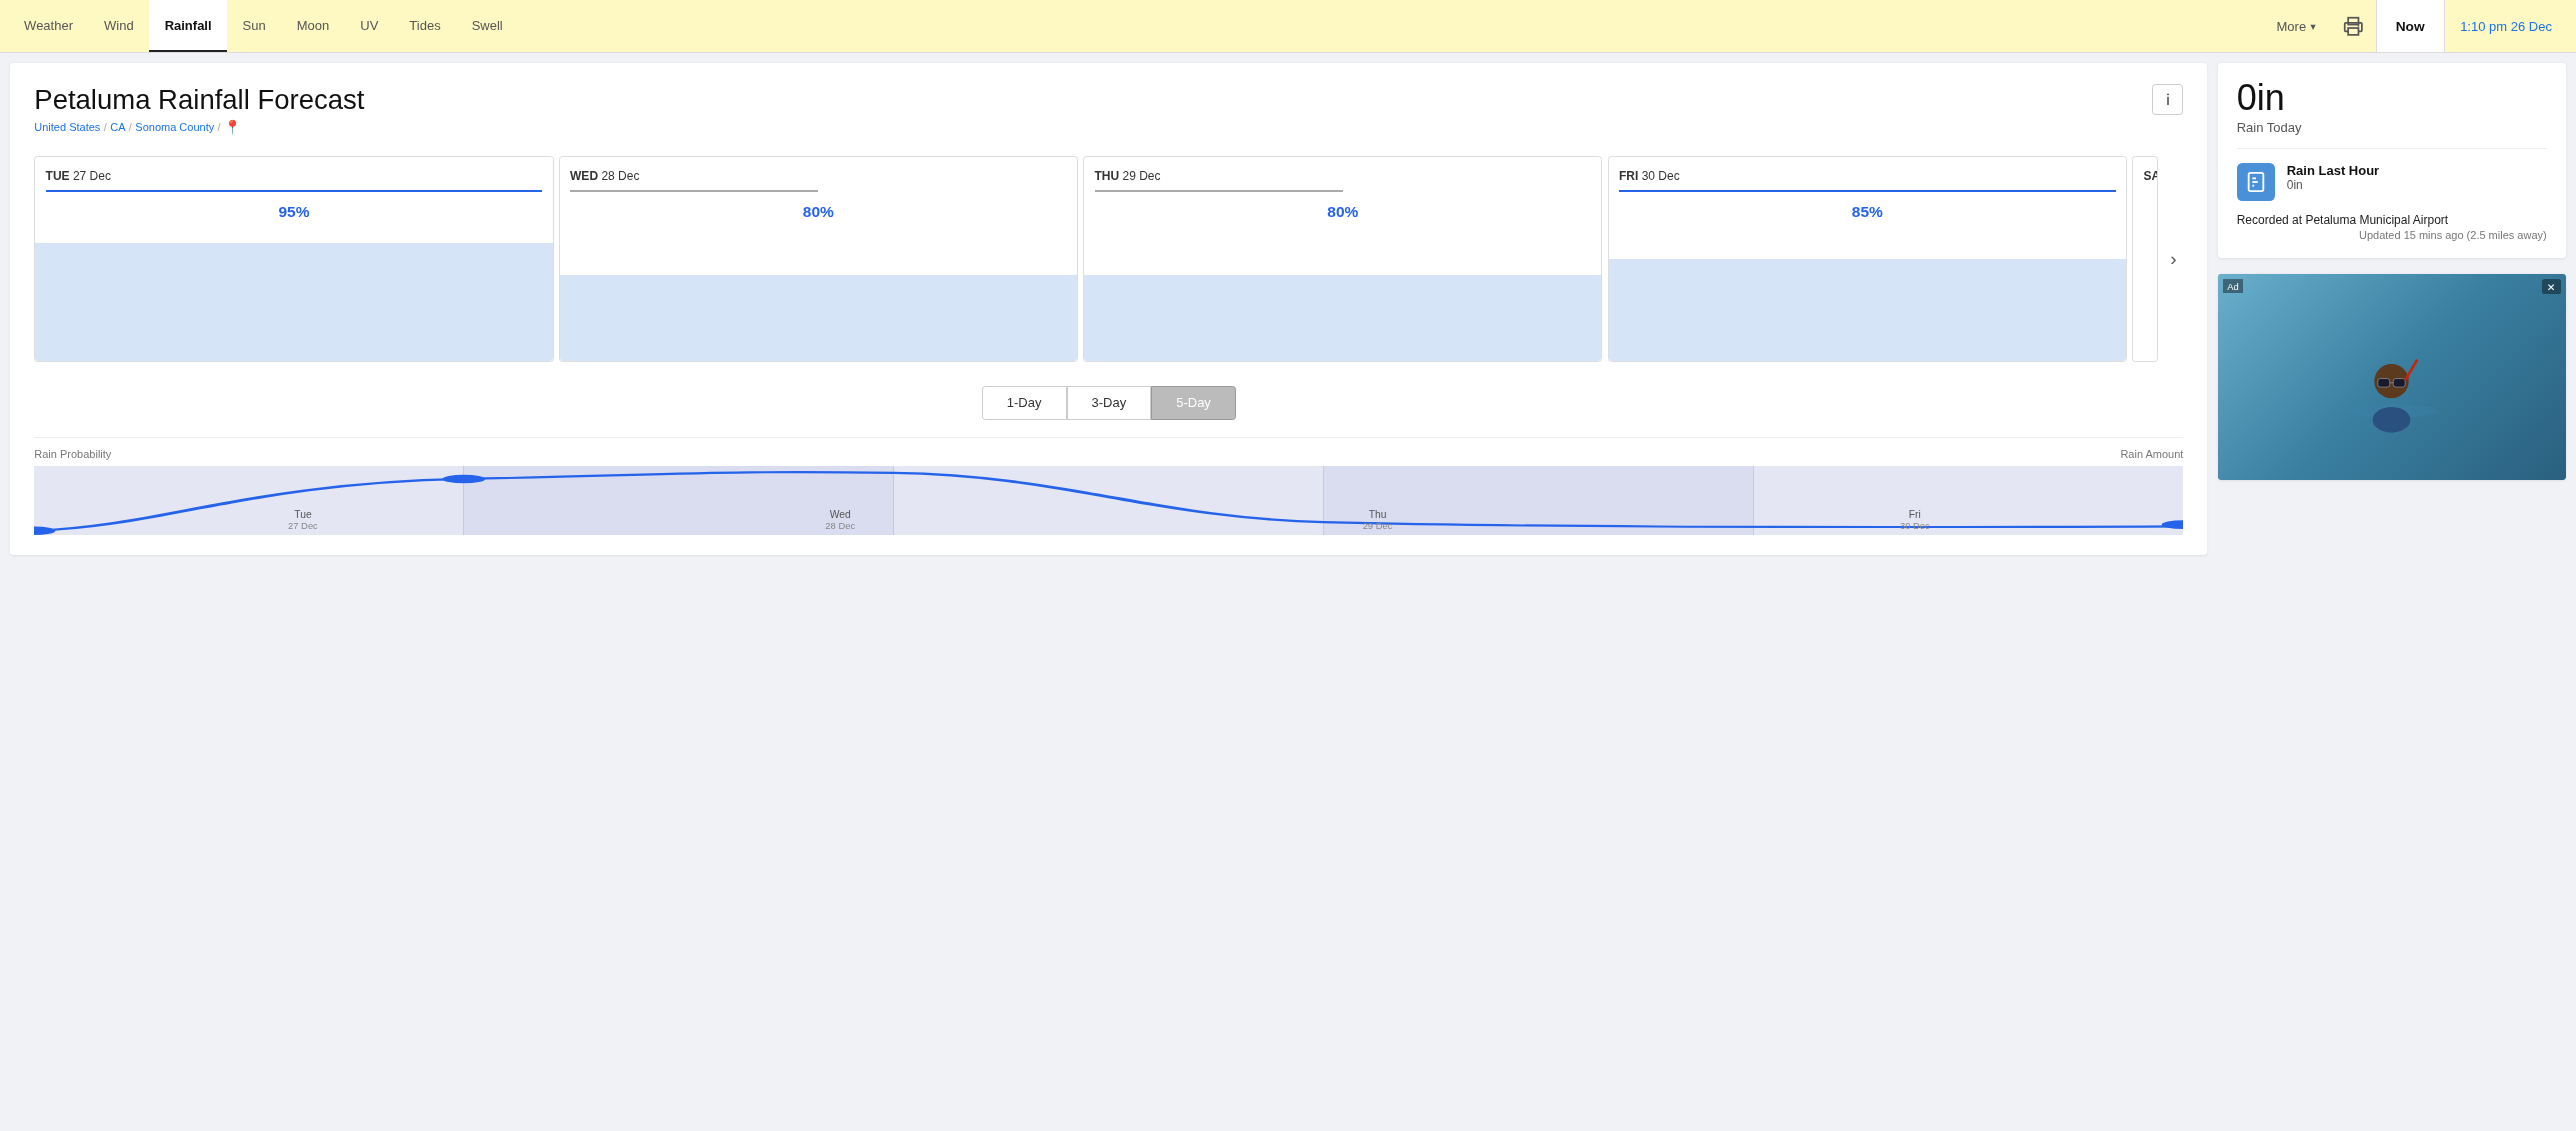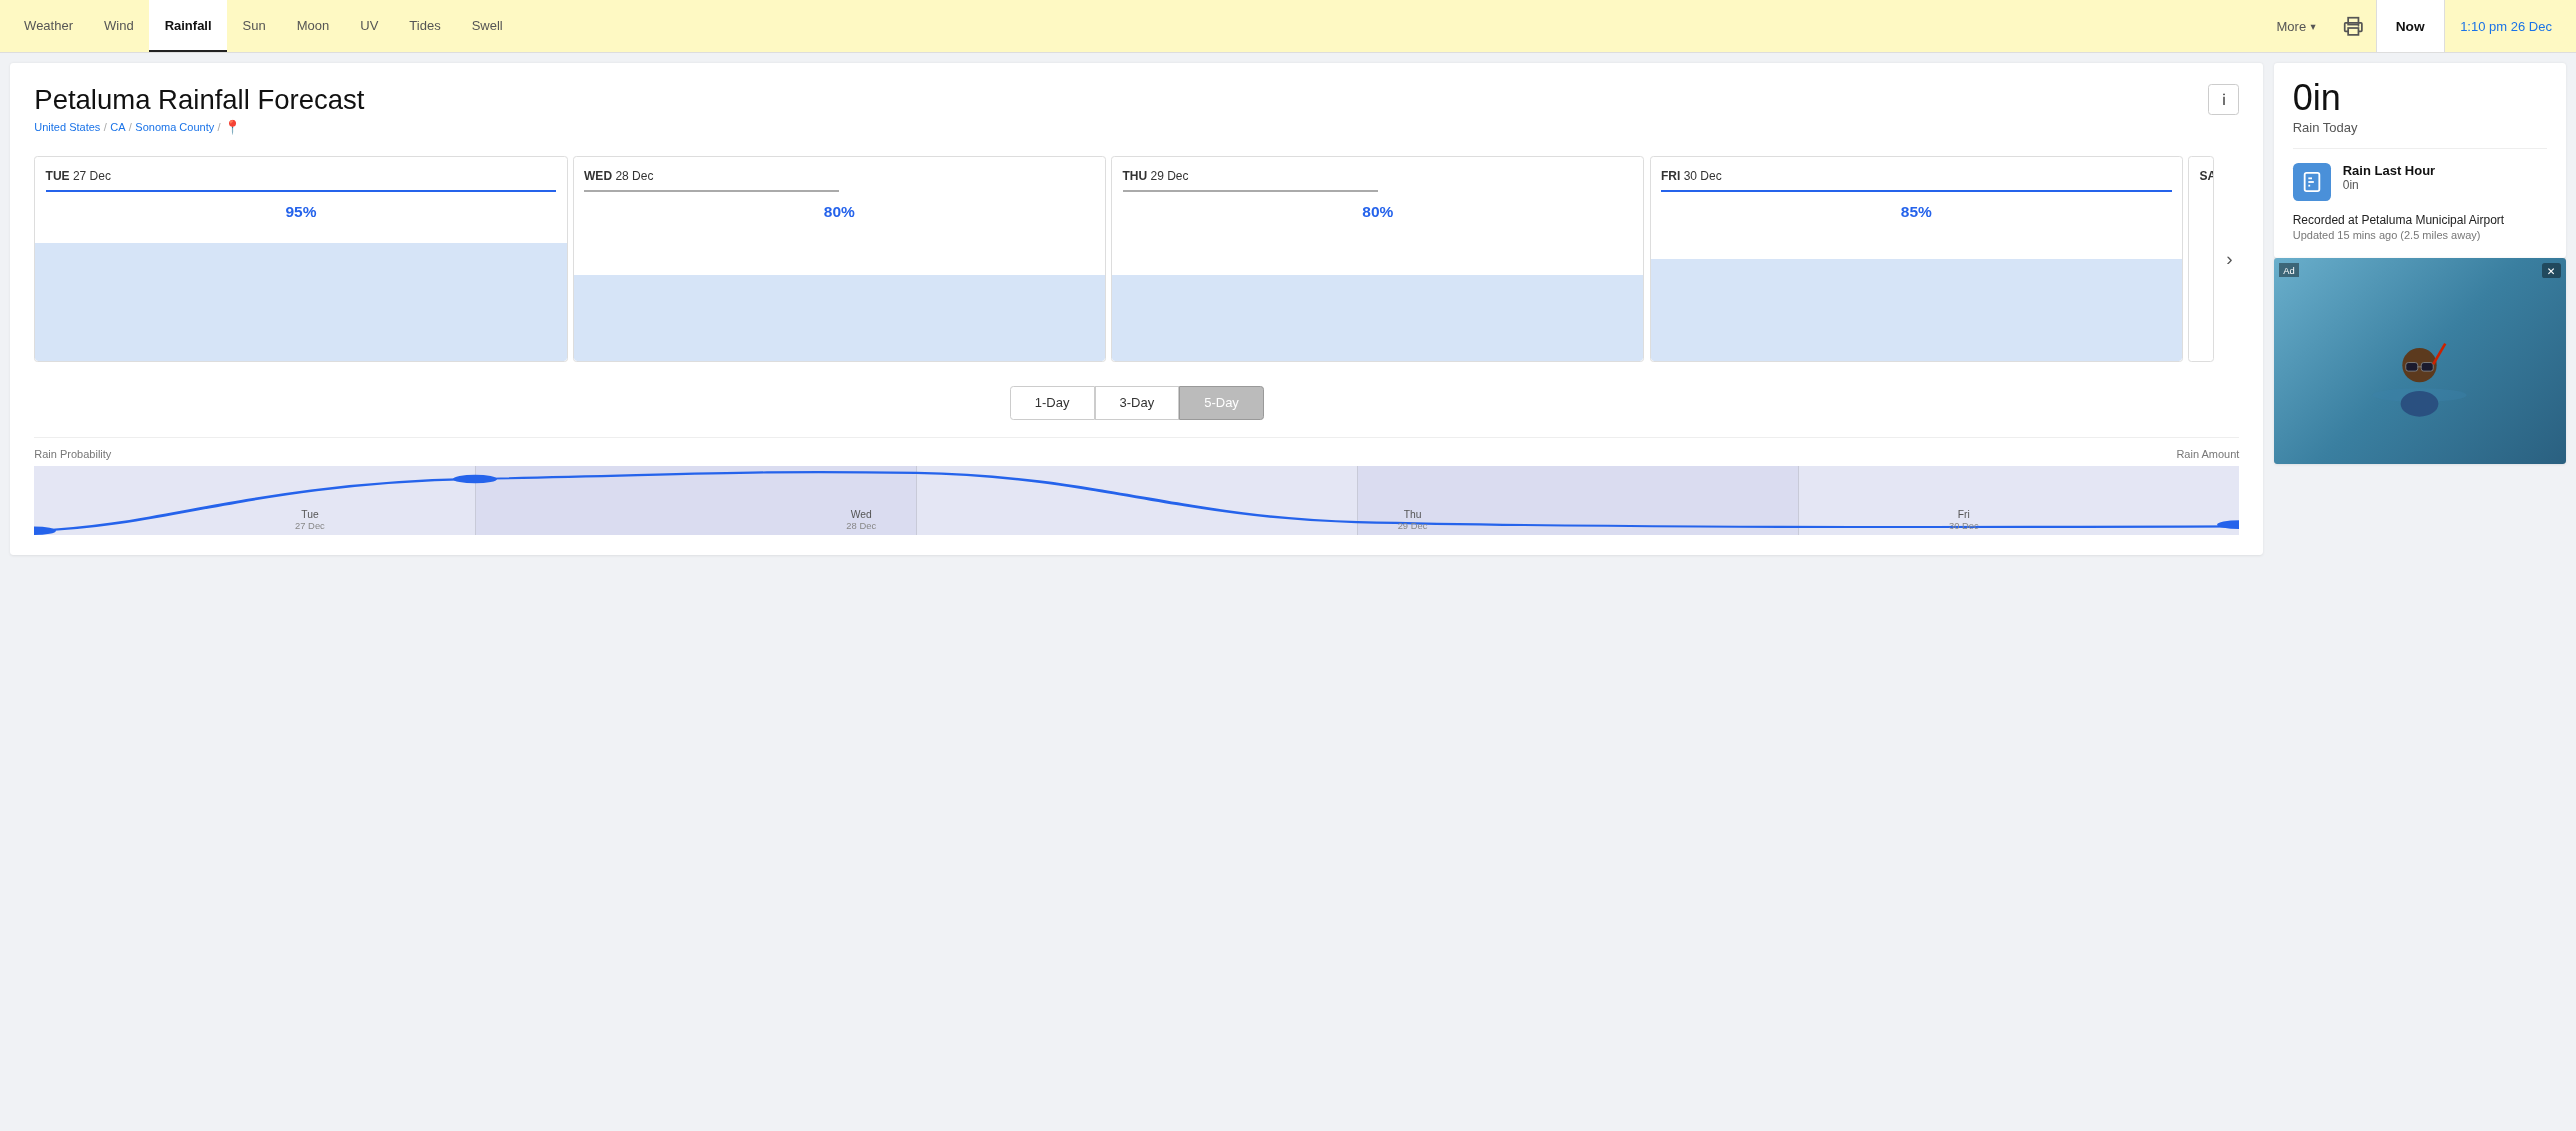--- a/index.html
+++ b/index.html
@@ -87,26 +87,26 @@
       flex: 1;
       background: #fff;
       margin: 10.3px;
       border-radius: 3.4px;
       padding: 20.6px 24px;
       box-shadow: 0 0.9px 2.6px rgba(0,0,0,0.08);
     }
 
     
     .right-sidebar {
-      width: 292px;
+      width: 348px;
       min-width: 258px;
       margin: 10.3px 10.3px 10.3px 0;
       display: flex;
       flex-direction: column;
-      gap: 0;
+      gap: 16px;
     }
 
     
     .forecast-header {
       display: flex;
       align-items: flex-start;
       justify-content: space-between;
       margin-bottom: 20.6px;
     }
     .forecast-title h1 {
@@ -288,20 +288,21 @@
       margin-top: 12px;
     }
     .sidebar-recorded p {
       font-size: 12px;
       color: #222;
     }
     .sidebar-recorded .updated {
       font-size: 11px;
       color: #777;
       margin-top: 1.7px;
+      text-align: right;
     }
 
     
     .sidebar-ad {
       background: #ccc;
       border-radius: 3.4px;
       overflow: hidden;
       height: 206px;
       position: relative;
       box-shadow: 0 0.9px 2.6px rgba(0,0,0,0.08);

